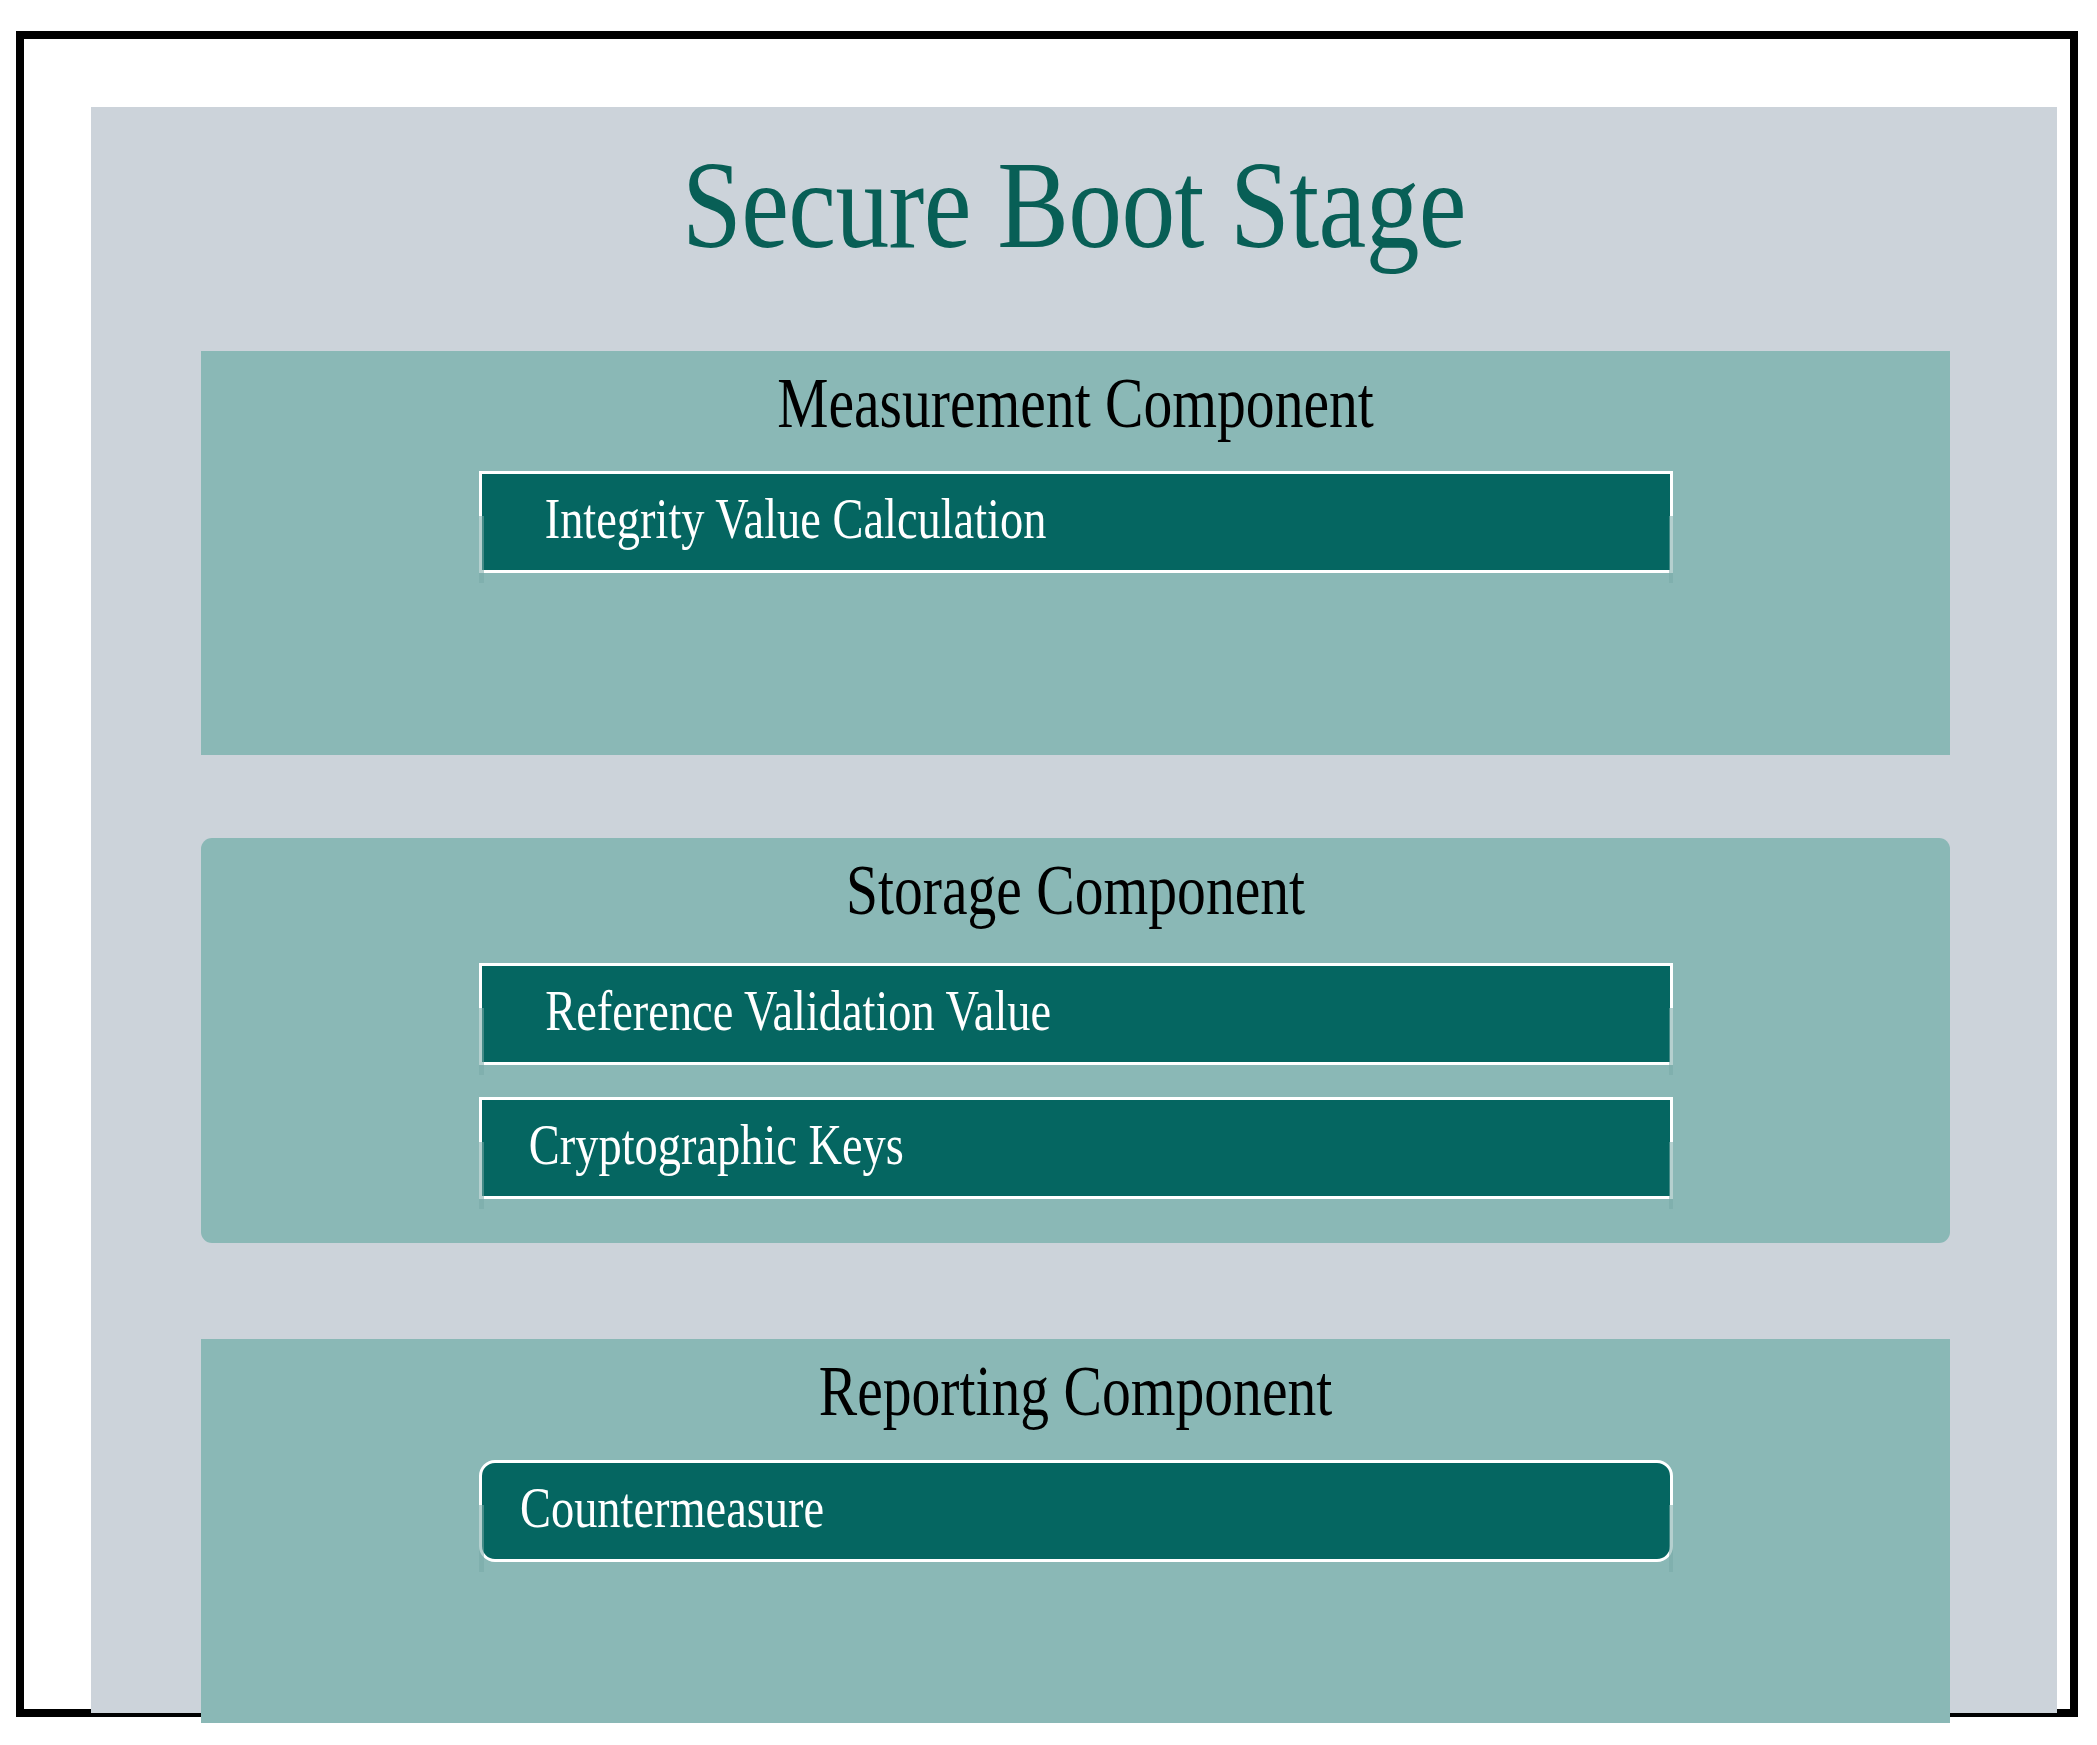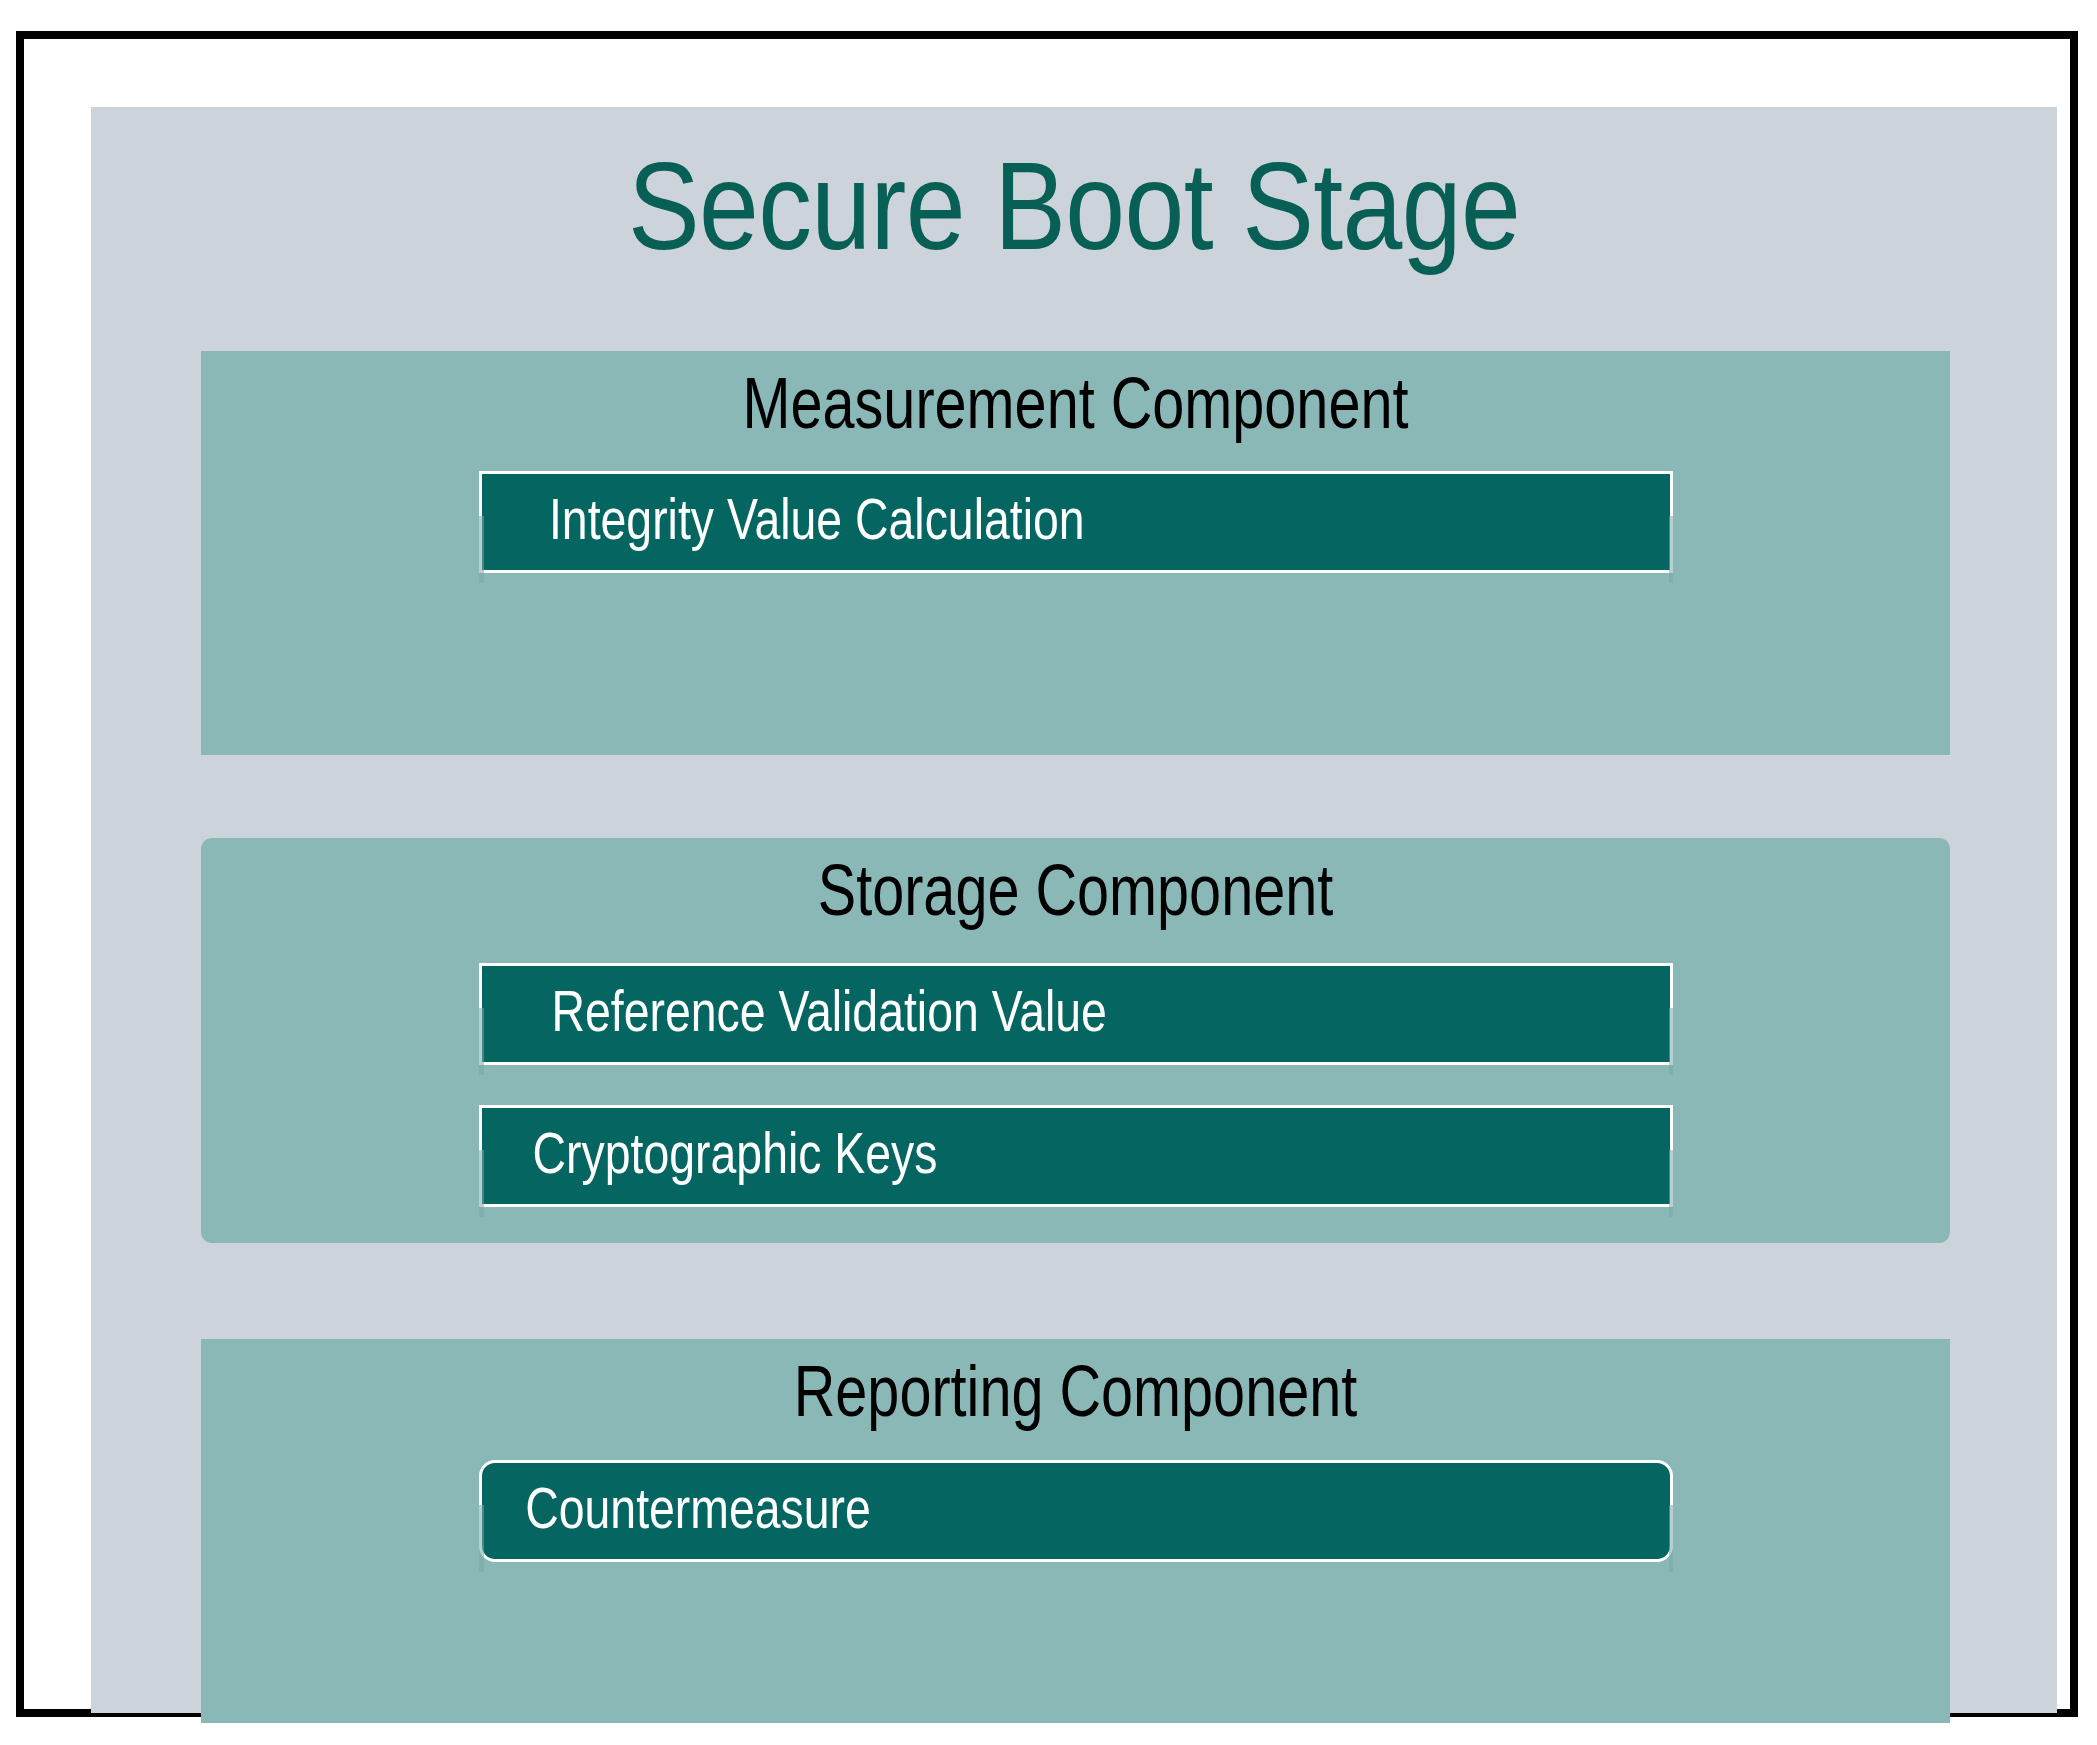--- a/index.html
+++ b/index.html
@@ -27,20 +27,21 @@
   }
 
   
   .canvas {
     position: absolute;
     left: 67px;
     top: 68px;
     width: 1966px;
     height: 1606px;
     background: #ccd3da;
+    font-family: Liberation Serif, serif;
   }
 
   
   .title {
     position: absolute;
     left: 0;
     top: 36px;
     width: 100%;
     text-align: center;
     color: #085f56;
@@ -110,21 +111,21 @@
     height: 67px;
     background: rgba(120, 170, 167, 0.55);
     pointer-events: none;
   }
   .item-box::before { left: -3px; }
   .item-box::after  { right: -3px; }
 
   .s1 .item-box.b0 { top: 120px; }   
   .s1 .item-box.b1 { top: 260px; }   
   .s2 .item-box.b0 { top: 125px; }   
-  .s2 .item-box.b1 { top: 267px; }   
+  .s2 .item-box.b1 { top: 259px; }   
   .s3 .item-box.b0 { top: 121px; border-radius: 16px; }   
 
   .item-label {
     color: #ffffff;
     font-size: 58px;
     line-height: 1;
     font-weight: 400;
     transform: scaleX(0.80) translateY(-3px);
     white-space: nowrap;
   }

